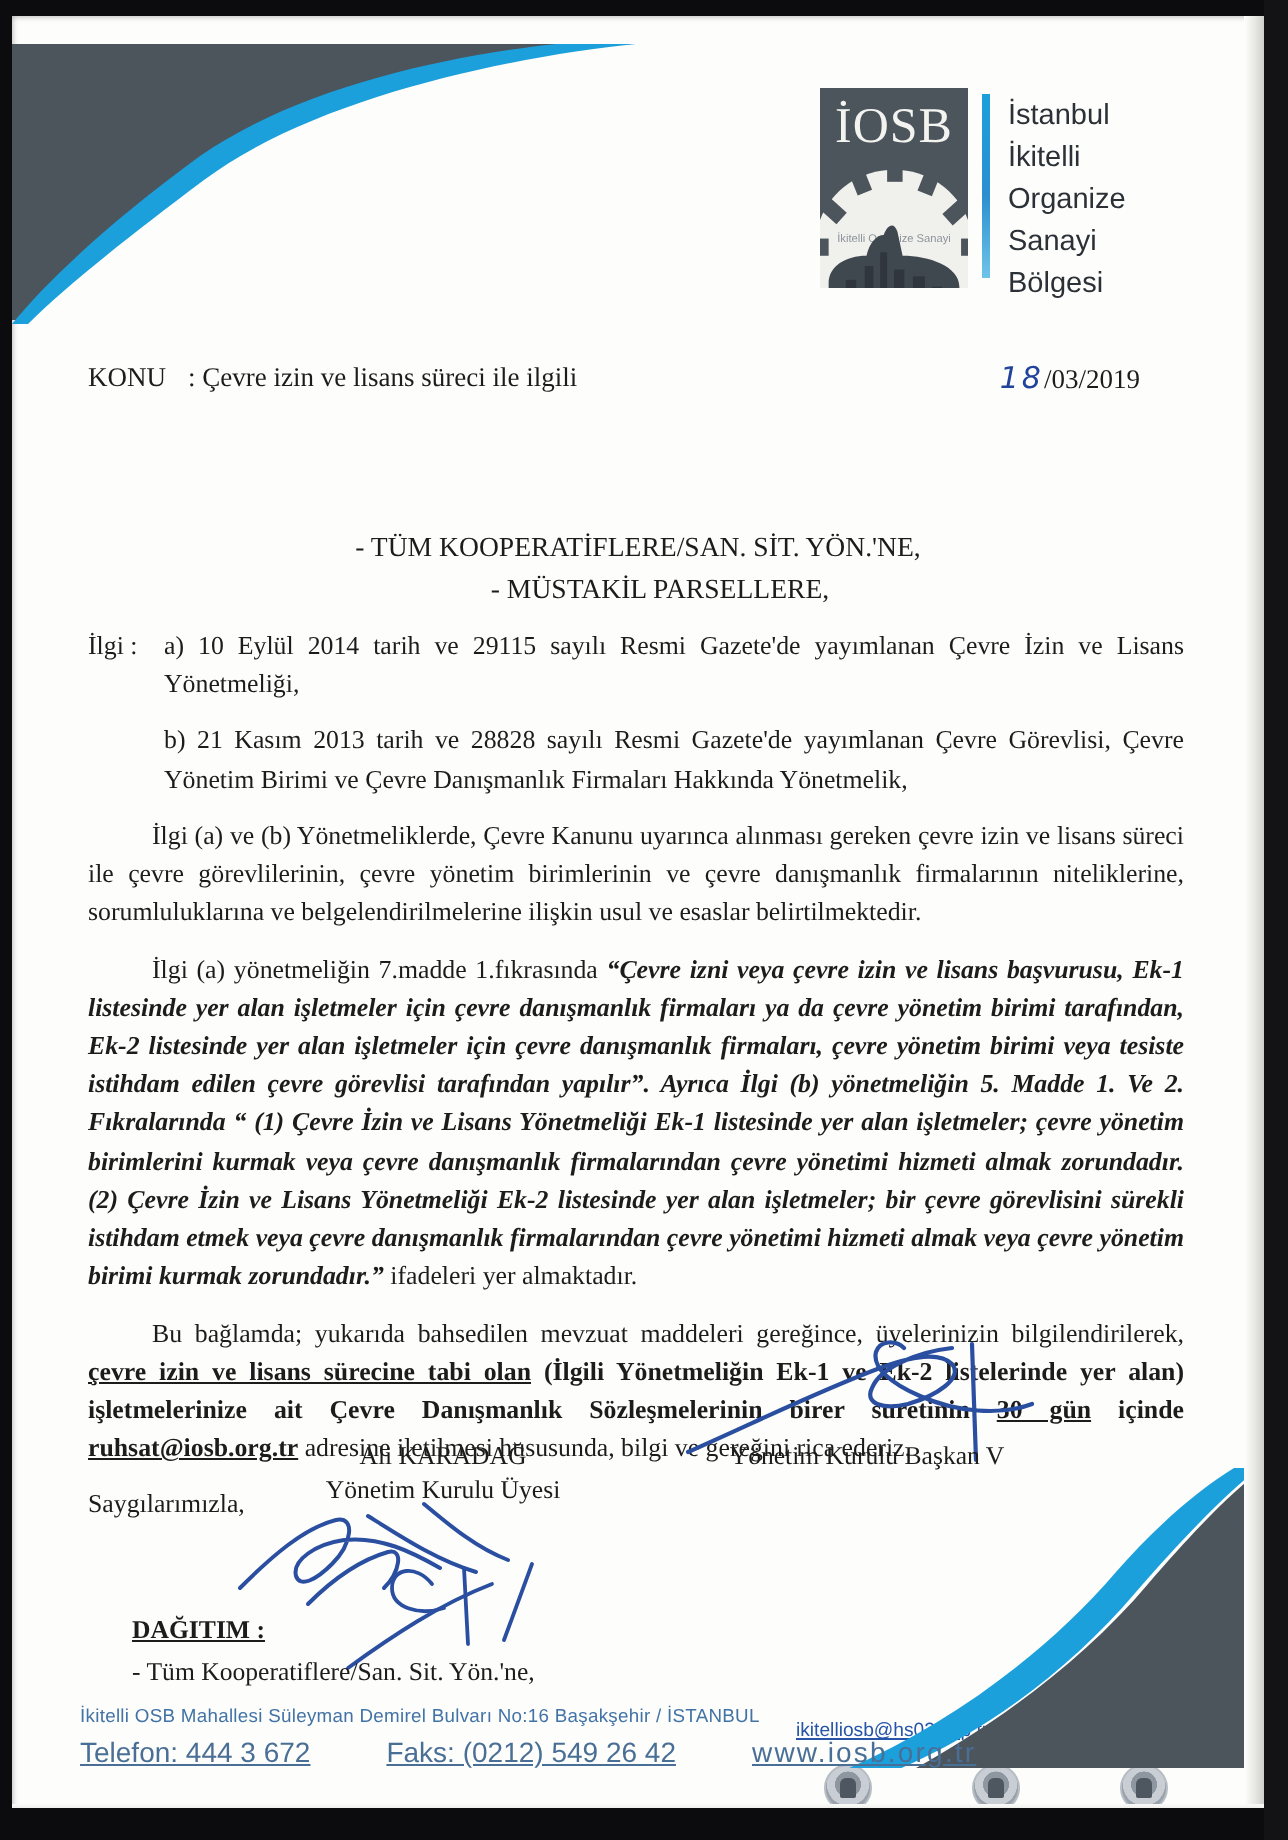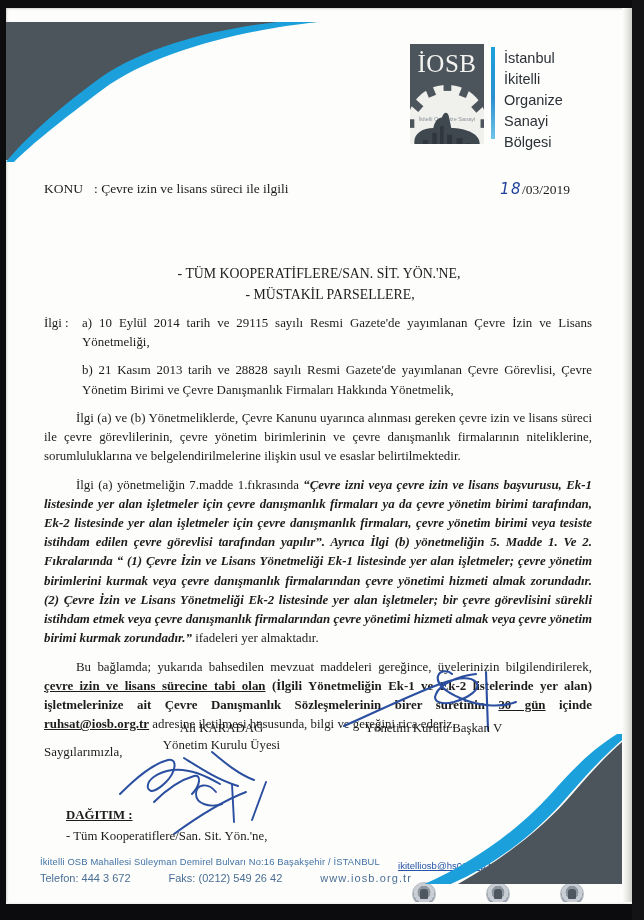--- a/index.html
+++ b/index.html
@@ -158,21 +158,21 @@
     font-size:6.4px;color:#50585f;letter-spacing:.2px;white-space:nowrap;
   }
 
   .addr{
     position:absolute;left:34px;bottom:24px;width:420px;
     font-family:"Liberation Sans",sans-serif;
     color:#3f6fa3;
   }
   .addr .l1{font-size:9.4px;letter-spacing:.15px;white-space:nowrap;color:#4273a6;}
   .addr .l2{
-    font-size:11px;margin-top:5px;display:flex;gap:38px;white-space:nowrap;color:#4a6f96;
+    font-size:14px;margin-top:5px;display:flex;gap:38px;white-space:nowrap;color:#4a6f96;text-decoration:underline;
   }
   .addr .web{letter-spacing:1.1px;}
   .botbar{
     position:absolute;left:0;bottom:0;width:644px;height:16px;background:#0c0c0e;
   }
   .topbar{
     position:absolute;left:0;top:0;width:644px;height:8px;background:#0c0c0e;
   }
   .leftbar{position:absolute;left:0;top:0;width:6px;height:920px;background:#0c0c0e;}
   .rightbar{position:absolute;right:0;top:0;width:12px;height:920px;background:#131316;}

